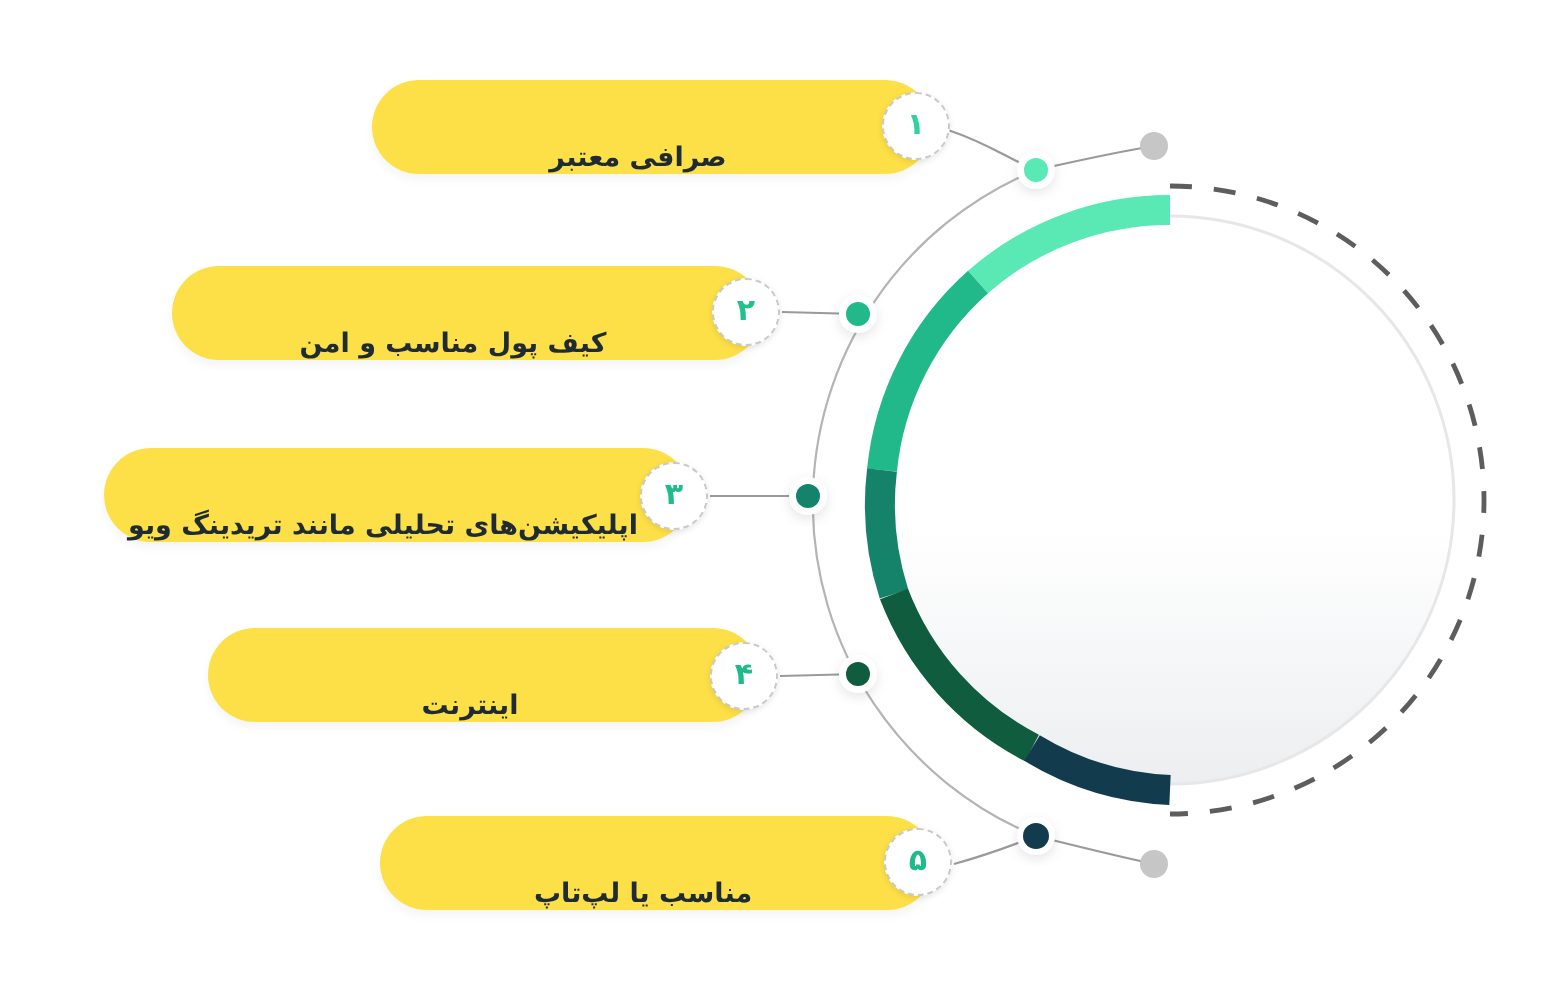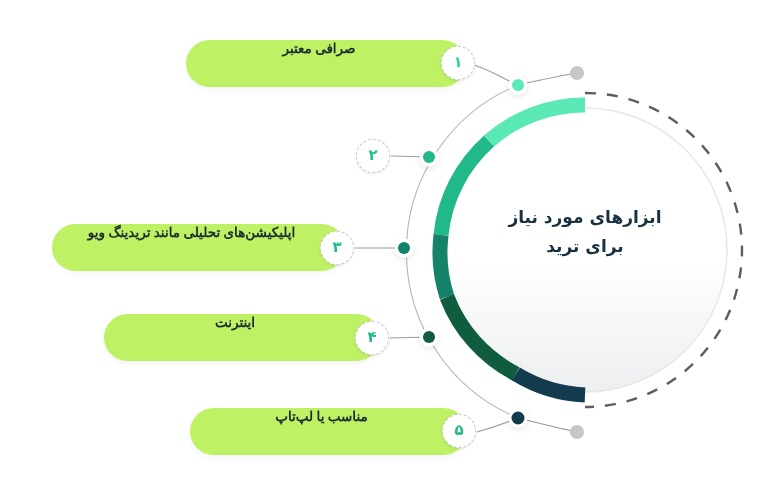--- a/index.html
+++ b/index.html
@@ -15,28 +15,27 @@
   svg.layer {
     position: absolute; left: 0; top: 0;
     width: 780px; height: 503px;
     pointer-events: none;
   }
 
   
   .pill {
     position: absolute;
     height: 47px;
-    background: #bef264;
+    background: #fde047;
     border-radius: 24px;
     display: flex;
-    align-items: flex-start;
+    align-items: flex-end;
     justify-content: center;
     direction: rtl;
     box-shadow: 0 3px 5px rgba(0,0,0,0.045);
-    font-family: Liberation Serif, serif;
   }
   .pill-text {
     font-size: 13.5px;
     font-weight: bold;
     color: #1f2b33;
     white-space: nowrap;
     padding: 0 34px 0 20px;
     letter-spacing: 0;
   }
 
@@ -152,27 +151,26 @@
       <g>
         <circle cx="518" cy="418" r="9.5" fill="#ffffff" filter="url(#softshadow)"></circle>
         <circle cx="518" cy="418" r="6.5" fill="#123c4e"></circle>
       </g>
 
       <circle cx="577" cy="73" r="7" fill="#c6c6c6"></circle>
       <circle cx="577" cy="432" r="7" fill="#c6c6c6"></circle>
     </g>
   </svg>
 
-  <div class="center-title">
-    <span class="ln">ابزارهای مورد نیاز</span>
-    <span class="ln">برای ترید</span>
-  </div>
 
   <div class="pill" style="left:186px; top:40px; width:280px;">
     <span class="pill-text">صرافی معتبر</span>
+  </div>
+  <div class="pill" style="left:86px; top:133px; width:295px;">
+    <span class="pill-text">کیف پول مناسب و امن</span>
   </div>
   <div class="pill" style="left:104px; top:314px; width:276px;">
     <span class="pill-text">اینترنت</span>
   </div>
   <div class="pill" style="left:52px; top:224px; width:293px;">
     <span class="pill-text">اپلیکیشن‌های تحلیلی مانند تریدینگ ویو</span>
   </div>
   <div class="pill" style="left:190px; top:408px; width:277px;">
     <span class="pill-text">مناسب یا لپ‌تاپ</span>
   </div>

